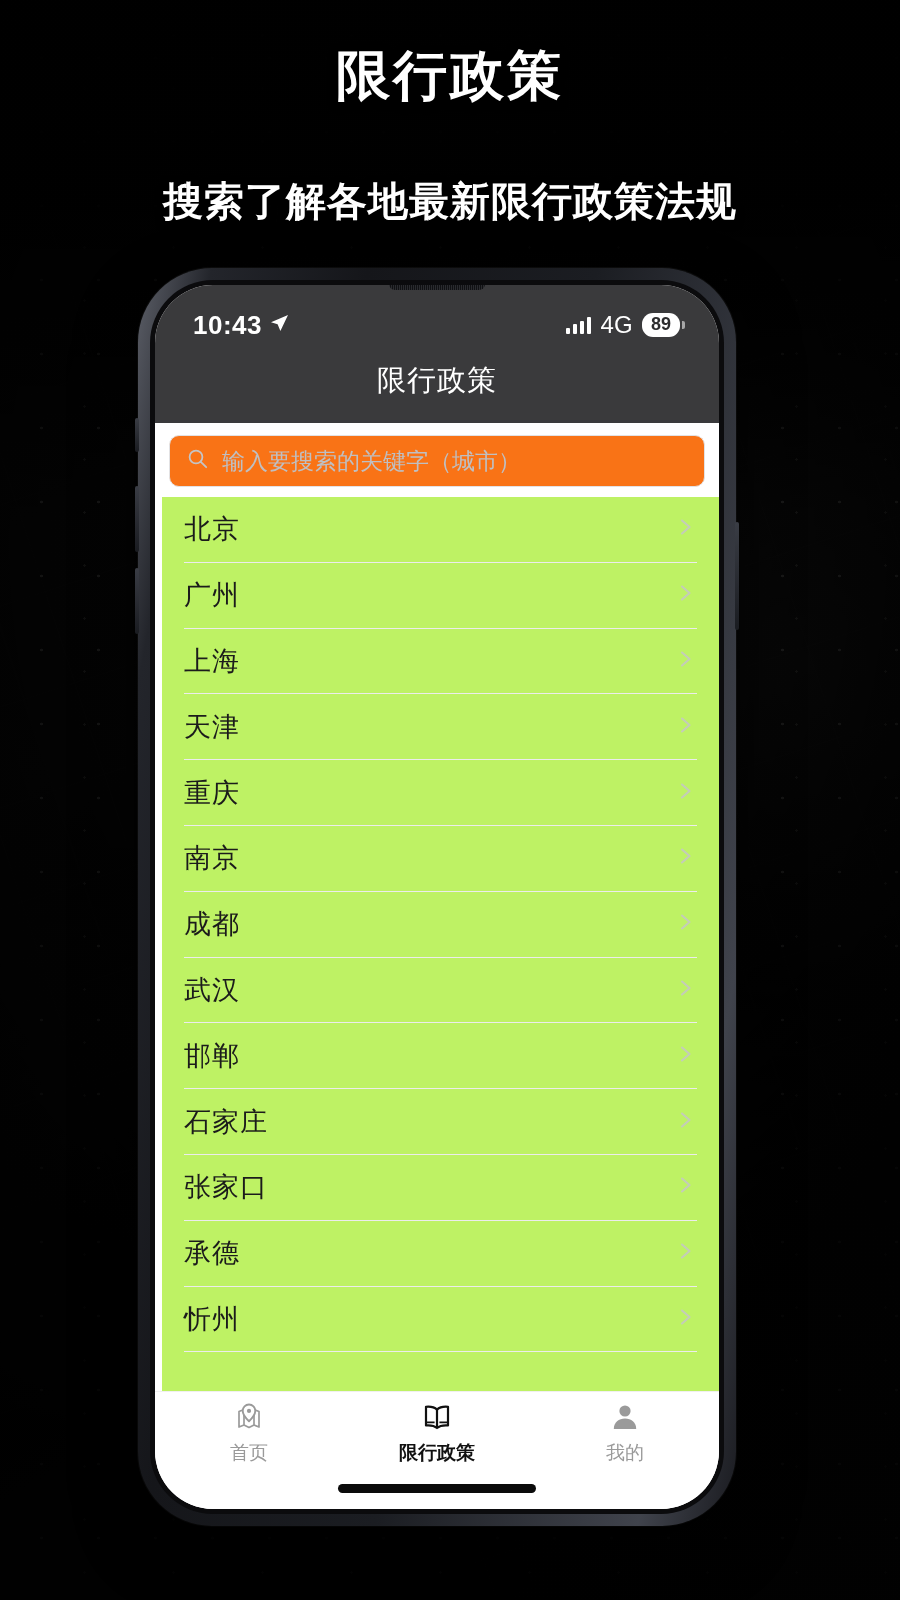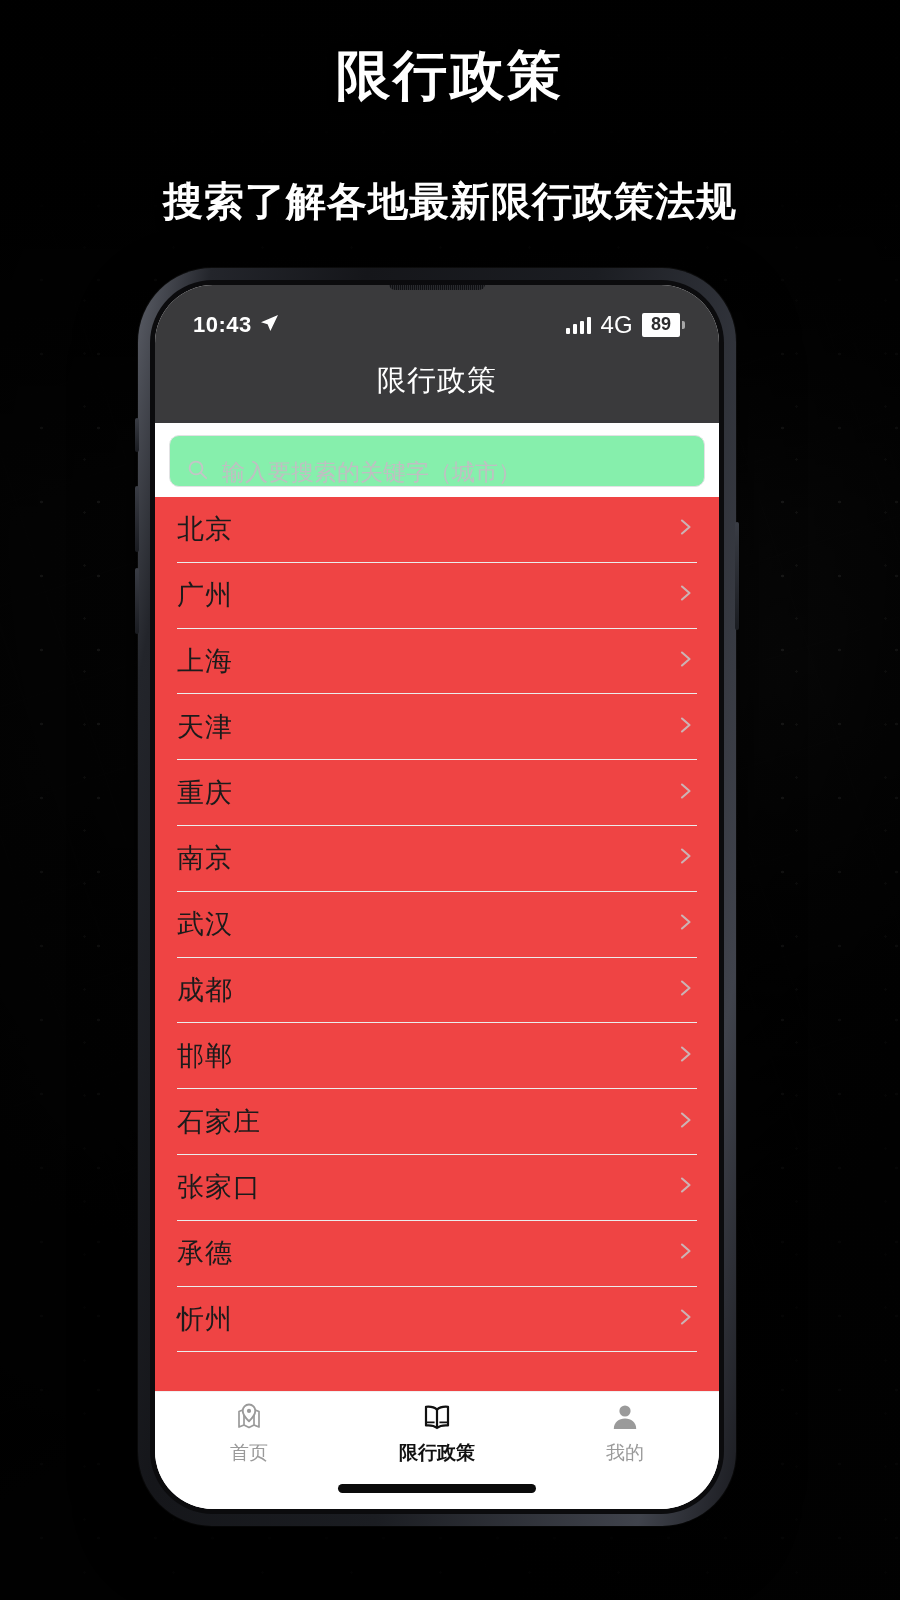--- a/index.html
+++ b/index.html
@@ -138,39 +138,39 @@
     height: 66px;
     background: #3a3a3c;
     display: flex;
     align-items: center;
     justify-content: space-between;
     padding: 14px 34px 0 38px;
     color: #fff;
     flex: 0 0 auto;
   }
   .sb-left { display: flex; align-items: center; gap: 7px; }
-  .sb-time { font-size: 22px; font-weight: bold; letter-spacing: .5px; }
+  .sb-time { font-size: 26px; font-weight: bold; letter-spacing: .5px; }
   .loc-arrow { display: block; }
   .sb-right { display: flex; align-items: center; gap: 9px; }
   .signal-bars { display: flex; align-items: flex-end; gap: 2.5px; height: 17px; }
   .signal-bars i { display: block; width: 4.5px; background: #fff; border-radius: 1px; }
   .signal-bars i:nth-child(1) { height: 6px; }
   .signal-bars i:nth-child(2) { height: 9.5px; }
   .signal-bars i:nth-child(3) { height: 13px; }
   .signal-bars i:nth-child(4) { height: 17px; }
   .net-type { font-size: 24px; letter-spacing: .3px; }
   .battery {
     display: flex; align-items: center; gap: 2px;
   }
   .battery-body {
     background: #fff;
     color: #2c2c2e;
     font-size: 18px;
     font-weight: bold;
-    border-radius: 2px;
+    border-radius: 11px;
     padding: 1px 5px 2px;
     min-width: 38px;
     text-align: center;
     line-height: 1.2;
   }
   .battery-cap {
     width: 3px; height: 8px;
     background: rgba(255,255,255,.55);
     border-radius: 0 2px 2px 0;
   }
@@ -187,46 +187,47 @@
   }
 
   
   .search-wrap {
     flex: 0 0 auto;
     background: #fff;
     padding: 12px 14px 10px;
   }
   .search-box {
     display: flex;
-    align-items: flex-end;
+    align-items: center;
     gap: 12px;
     height: 52px;
     border: 1px solid #e2e2e4;
     border-radius: 10px;
     padding: 0 16px;
-    background: #86efac;
+    background: #f97316;
   }
   .search-box svg { flex: 0 0 auto; }
   .search-input {
     border: 0;
     outline: 0;
     flex: 1 1 auto;
     font-family: inherit;
     font-size: 23px;
     color: #333;
     background: transparent;
   }
   .search-input::placeholder { color: #bfbfc2; }
 
   
   .city-list {
     flex: 1 1 auto;
-    background: #ef4444;
+    background: #bef264;
     overflow: hidden;
     padding: 0 0 0 0;
+    margin-left: 7px;
   }
   .city-row {
     display: flex;
     align-items: center;
     justify-content: space-between;
     height: 65.8px;
     margin: 0 22px;
     border-bottom: 1px solid #ececec;
     cursor: pointer;
   }
@@ -367,27 +368,27 @@
                   <polyline points="7,4.5 14.5,11 7,17.5" fill="none" stroke="#c6c6c8" stroke-width="2.1" stroke-linecap="round" stroke-linejoin="round"></polyline>
                 </svg></span>
             </div>
             <div class="city-row">
               <span class="city-name">南京</span>
               <span><svg class="chev" width="22" height="22" viewBox="0 0 22 22" aria-hidden="true">
                   <polyline points="7,4.5 14.5,11 7,17.5" fill="none" stroke="#c6c6c8" stroke-width="2.1" stroke-linecap="round" stroke-linejoin="round"></polyline>
                 </svg></span>
             </div>
             <div class="city-row">
+              <span class="city-name">成都</span>
+              <span><svg class="chev" width="22" height="22" viewBox="0 0 22 22" aria-hidden="true">
+                  <polyline points="7,4.5 14.5,11 7,17.5" fill="none" stroke="#c6c6c8" stroke-width="2.1" stroke-linecap="round" stroke-linejoin="round"></polyline>
+                </svg></span>
+            </div>
+            <div class="city-row">
               <span class="city-name">武汉</span>
-              <span><svg class="chev" width="22" height="22" viewBox="0 0 22 22" aria-hidden="true">
-                  <polyline points="7,4.5 14.5,11 7,17.5" fill="none" stroke="#c6c6c8" stroke-width="2.1" stroke-linecap="round" stroke-linejoin="round"></polyline>
-                </svg></span>
-            </div>
-            <div class="city-row">
-              <span class="city-name">成都</span>
               <span><svg class="chev" width="22" height="22" viewBox="0 0 22 22" aria-hidden="true">
                   <polyline points="7,4.5 14.5,11 7,17.5" fill="none" stroke="#c6c6c8" stroke-width="2.1" stroke-linecap="round" stroke-linejoin="round"></polyline>
                 </svg></span>
             </div>
             <div class="city-row">
               <span class="city-name">邯郸</span>
               <span><svg class="chev" width="22" height="22" viewBox="0 0 22 22" aria-hidden="true">
                   <polyline points="7,4.5 14.5,11 7,17.5" fill="none" stroke="#c6c6c8" stroke-width="2.1" stroke-linecap="round" stroke-linejoin="round"></polyline>
                 </svg></span>
             </div>

